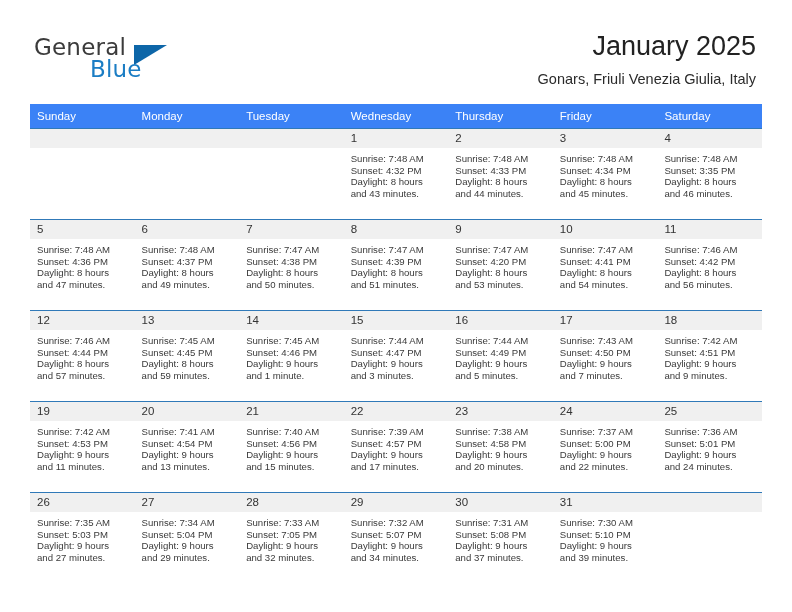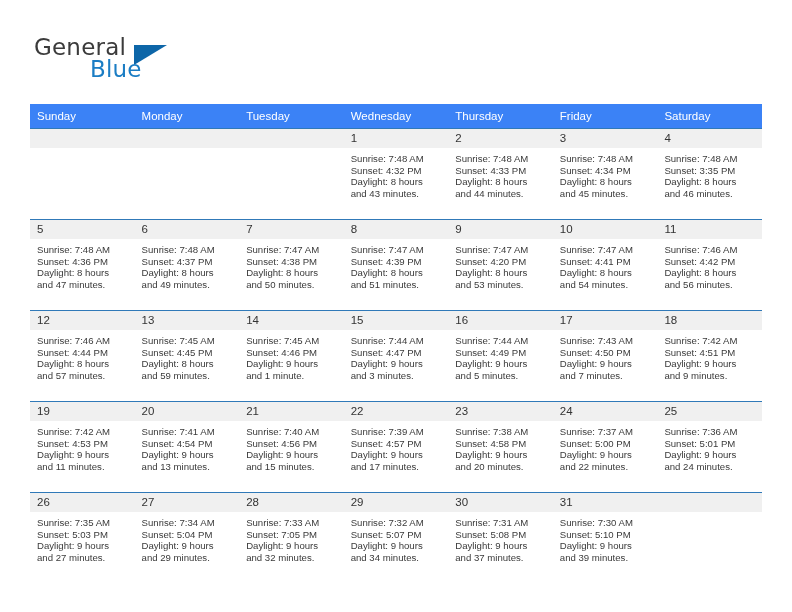--- a/index.html
+++ b/index.html
@@ -153,20 +153,22 @@
 
   <div class="header">
 
     <div class="brand">
       <span class="brand-general">General</span>
       <span class="brand-triangle"></span>
       <span class="brand-blue">Blue</span>
     </div>
 
     <div class="title-block">
+      <div class="cal-title">January 2025</div>
+      <div class="cal-subtitle">Gonars, Friuli Venezia Giulia, Italy</div>
     </div>
 
   </div>
 
   <table class="calendar">
     <thead>
       <tr>
         <th>Sunday</th>
         <th>Monday</th>
         <th>Tuesday</th>

